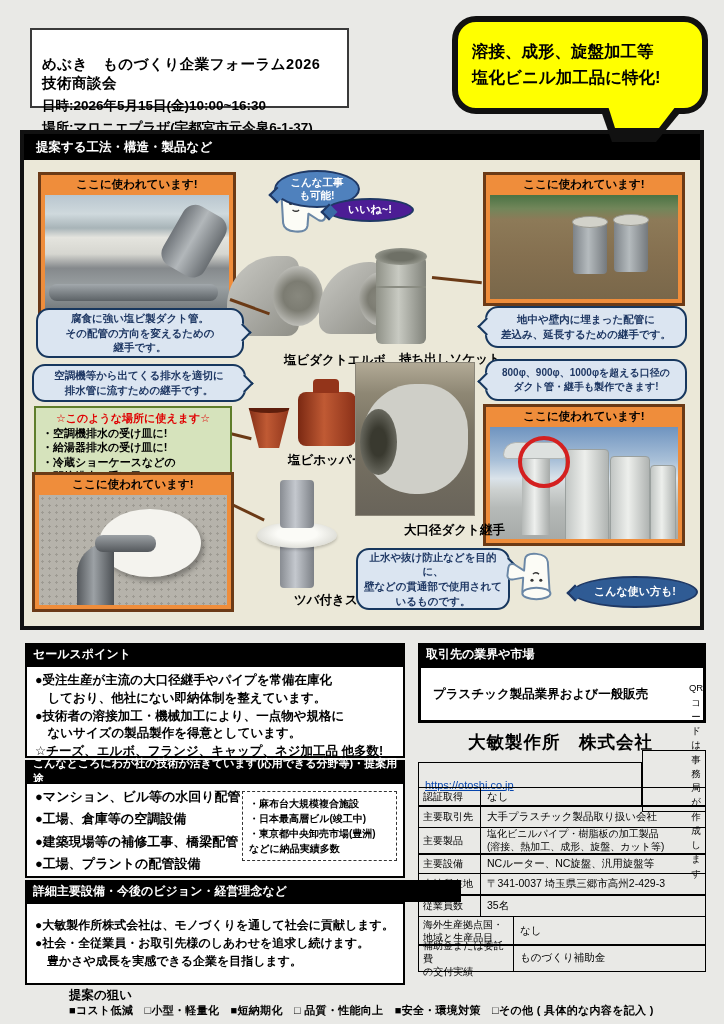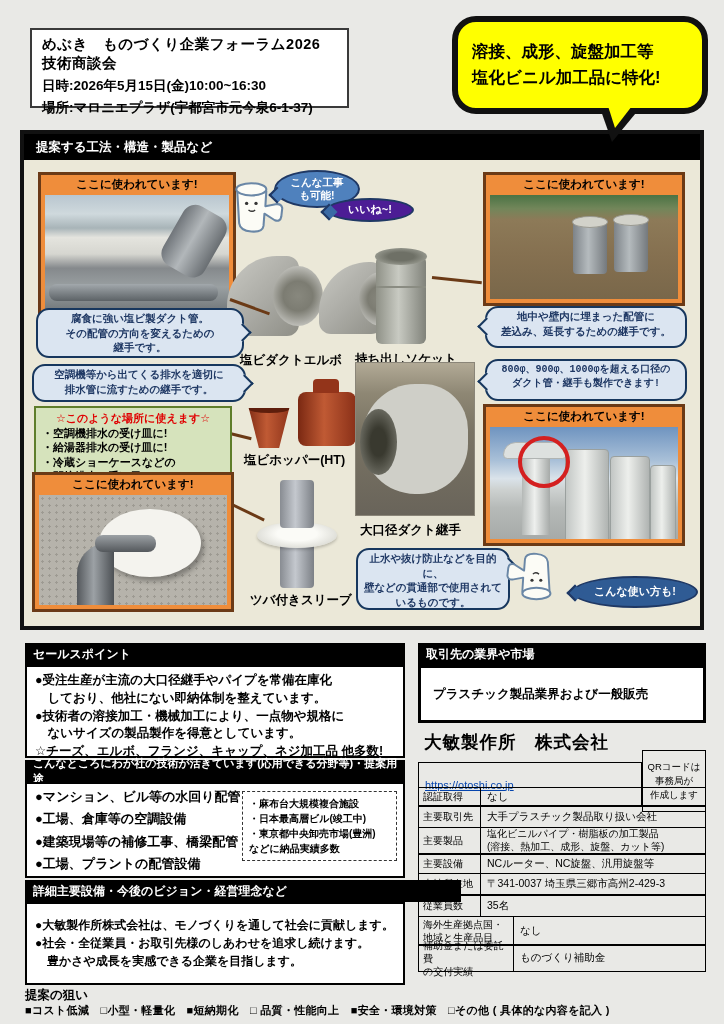--- a/index.html
+++ b/index.html
@@ -1,22 +1,22 @@
 <!DOCTYPE html>
 <html><head>
 <meta charset="utf-8">
 <style>
   html,body{margin:0;padding:0;background:#d4d4d2;}
   .page{position:relative;width:724px;height:1024px;background:#e9e9e6;overflow:hidden;
         font-family:"Liberation Sans","DejaVu Sans",sans-serif;color:#000;}
-  .abs{position:absolute;}
+  .abs{position:absolute;padding-left:44px;}
   .ml{white-space:pre-line;}
   
   .hdrbox{left:30px;top:28px;width:319px;height:80px;background:#fff;border:2px solid #3a3a3a;
-          padding:5px 10px;box-sizing:border-box;}
+          padding:25px 10px;box-sizing:border-box;}
   .hdr-title{font-size:14.5px;font-weight:bold;letter-spacing:.5px;}
   .hdr-line{font-size:13.5px;font-weight:bold;margin-top:4px;}
   
   .callout{left:452px;top:16px;width:256px;height:98px;background:#ffff00;border:6px solid #111;
            border-radius:24px;box-sizing:border-box;display:flex;flex-direction:column;
            justify-content:center;padding-left:14px;z-index:3;}
   .callout div{font-size:16.5px;font-weight:900;line-height:1.55;}
   .yt-outer{left:600px;top:108px;width:0;height:0;border-left:12px solid transparent;
             border-right:28px solid transparent;border-top:34px solid #111;z-index:2;}
   .yt-inner{left:608px;top:106px;width:0;height:0;border-left:7px solid transparent;
@@ -63,21 +63,21 @@
   .photoL{position:absolute;border:1px solid #8a8578;box-sizing:border-box;
           background:linear-gradient(180deg,#b2aa96 0%,#8e8774 20%,#7a7464 45%,#69645a 100%);}
   .bigelb{position:absolute;left:5%;top:14%;width:90%;height:72%;border-radius:50% 42% 46% 50%;
           background:radial-gradient(circle at 38% 38%,#f4f4f0 0%,#dadad4 42%,#bababp 65%,#9a9a92 100%);
           background-color:#cfcfc8;}
   .bigop{position:absolute;left:3%;top:30%;width:32%;height:44%;border-radius:50%;
           background:radial-gradient(#39392f 30%,#67675d 70%,#8a8a80);}
   
   .bub{background:#dbe5f1;border:2.5px solid #17375e;border-radius:13px;box-sizing:border-box;
        color:#1f3864;font-weight:bold;font-size:10.5px;line-height:1.4;text-align:center;
-       display:flex;justify-content:center;padding:2px 4px;font-family:Liberation Mono, monospace;}
+       display:flex;align-items:center;justify-content:center;padding:2px 4px;}
   .tq{position:absolute;width:11px;height:11px;background:#dbe5f1;transform:rotate(45deg);}
   .tq.r{border-top:2.5px solid #17375e;border-right:2.5px solid #17375e;right:-7px;}
   .tq.l{border-bottom:2.5px solid #17375e;border-left:2.5px solid #17375e;left:-7px;}
   
   .dbub{background:#4f81bd;border:2px solid #1f3864;border-radius:50%;color:#fff;font-weight:bold;
         display:flex;align-items:center;justify-content:center;text-align:center;
         box-sizing:border-box;line-height:1.25;}
   .dtq{position:absolute;width:10px;height:10px;background:#4f81bd;transform:rotate(45deg);
        border-bottom:2px solid #1f3864;border-left:2px solid #1f3864;}
   

